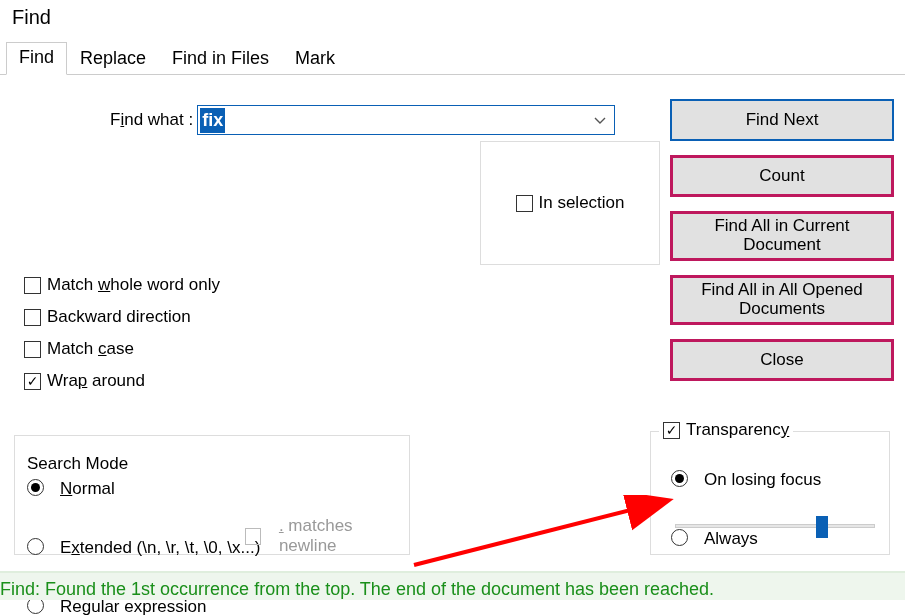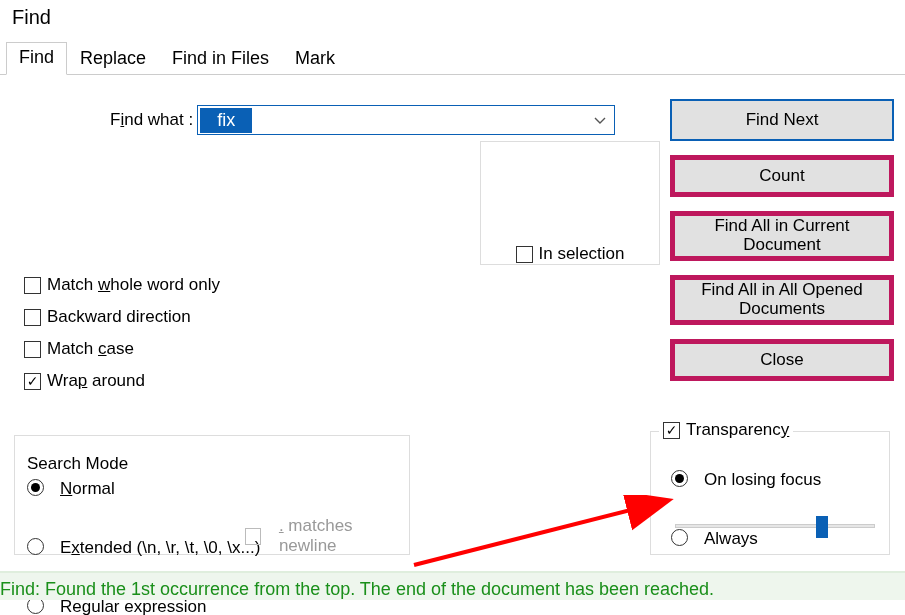--- a/index.html
+++ b/index.html
@@ -53,59 +53,60 @@
     width: 418px; height: 30px;
     border: 1px solid #0a60b5;
     display: flex;
     align-items: center;
   }
   .combo-input-sel {
     position: absolute;
     left: 2px; top: 2px;
     background: #0a60b5;
     color: #fff;
-    padding: 2px 17px;
+    padding: 2px 2px;
     font-size: 18px;
+    font-weight: bold;
   }
   .combo-chevron {
     position: absolute;
     right: 8px; top: 50%;
     transform: translateY(-50%);
   }
   .btn-col {
     position: absolute;
     left: 670px; top: 24px;
     width: 224px;
     display: flex;
     flex-direction: column;
     gap: 14px;
   }
   .btn {
     width: 224px; height: 42px;
     background: #e1e1e1;
-    border: 5px solid #be185d;
+    border: 3px solid #be185d;
     display: flex;
     align-items: center;
     justify-content: center;
     text-align: center;
     font-size: 17px;
     line-height: 1.1;
     padding: 2px 4px;
   }
   .btn.primary {
     border: 2px solid #0a60b5;
   }
   .btn.two-line { height: 50px; }
   .in-sel-box {
     position: absolute;
     left: 480px; top: 66px;
     width: 180px; height: 124px;
     border: 1px solid #ddd;
     display: flex;
-    align-items: flex-end;
+    align-items: center;
     justify-content: center;
   }
   .chk-row { display: flex; align-items: center; gap: 6px; }
   .chk {
     width: 17px; height: 17px;
     border: 1px solid #333;
     display: flex; align-items: center; justify-content: center;
     font-size: 14px; line-height: 1;
   }
   .chk.disabled { border-color: #bbb; }

